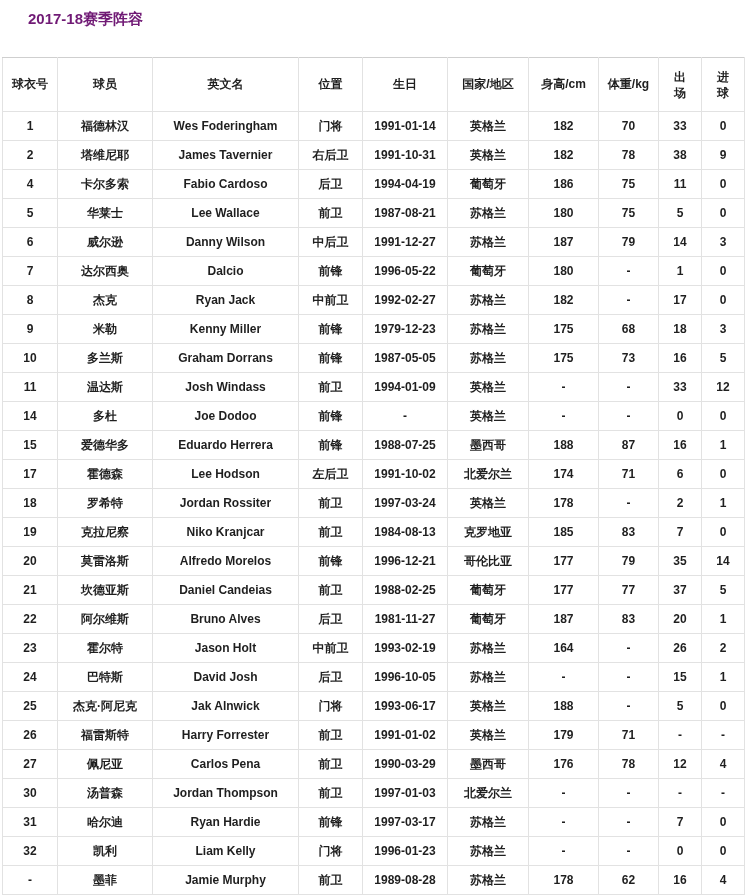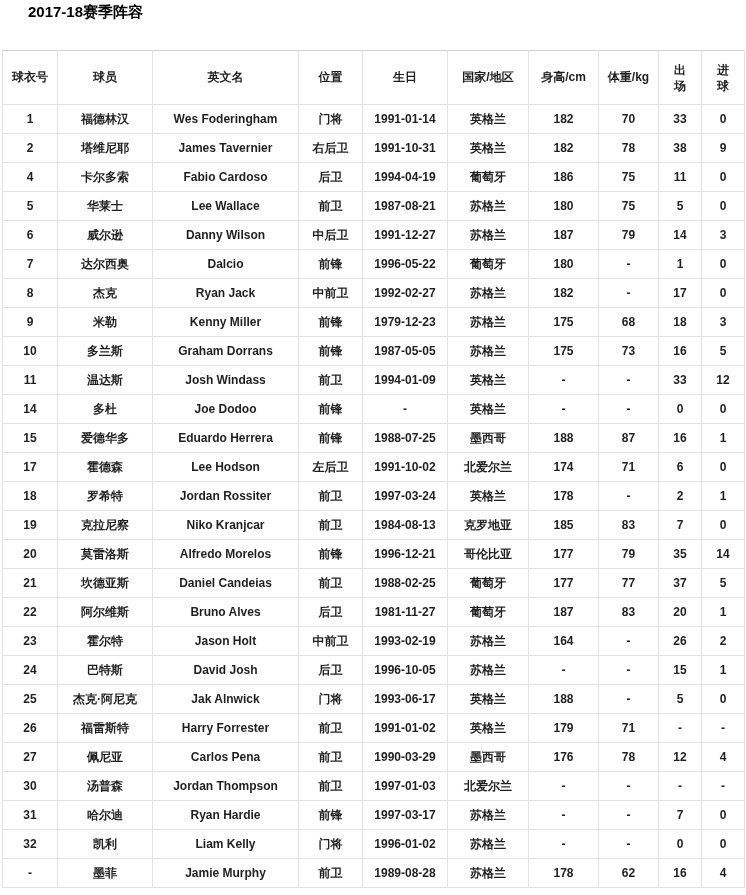--- a/index.html
+++ b/index.html
@@ -13,22 +13,22 @@
   body{
     width:746px;height:895px;
     font-family:"Liberation Sans","DejaVu Sans",sans-serif;
     color:var(--text-color);
     overflow:hidden;
   }
   .page{width:746px;}
   .page-title{
     font-size:15px;
     font-weight:bold;
-    color:#000000;
-    margin:4px 0 0 28px;
+    color:#701a75;
+    margin:11px 0 0 28px;
     line-height:16px;
   }
   table.roster{
     border-collapse:collapse;
     table-layout:fixed;
     width:742px;
     margin:30px 2px 0 2px;
   }
   table.roster th,
   table.roster td{
@@ -391,21 +391,21 @@
           <td>-</td>
           <td>-</td>
           <td>7</td>
           <td>0</td>
         </tr>
         <tr>
           <td>32</td>
           <td>凯利</td>
           <td>Liam Kelly</td>
           <td>门将</td>
-          <td>1996-01-02</td>
+          <td>1996-01-23</td>
           <td>苏格兰</td>
           <td>-</td>
           <td>-</td>
           <td>0</td>
           <td>0</td>
         </tr>
         <tr>
           <td>-</td>
           <td>墨菲</td>
           <td>Jamie Murphy</td>

